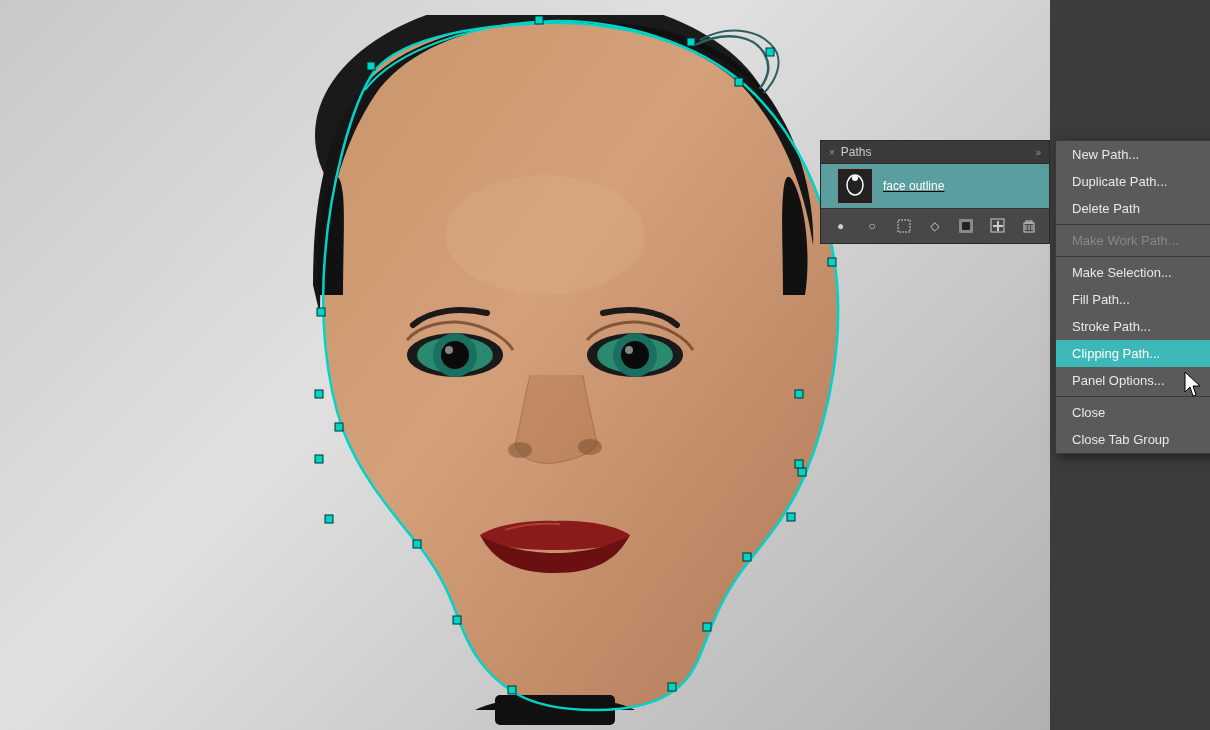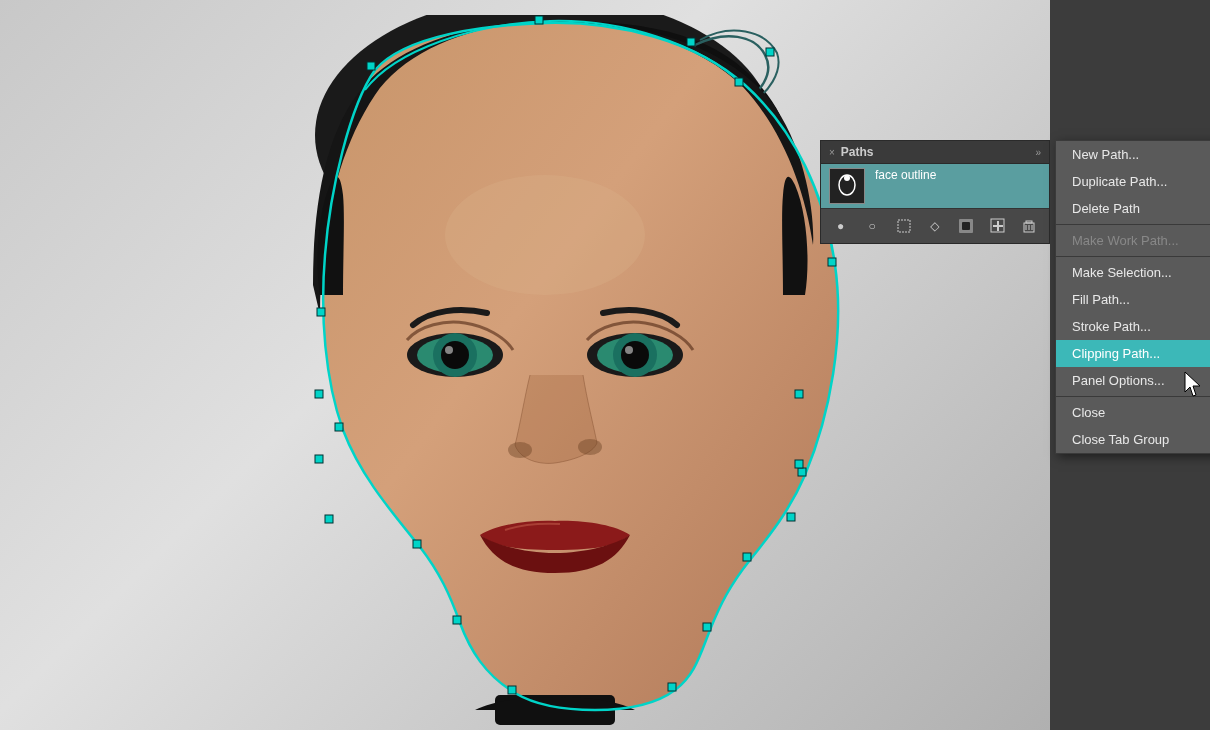--- a/index.html
+++ b/index.html
@@ -66,21 +66,21 @@
       padding: 4px 8px;
       display: flex;
       align-items: center;
       justify-content: space-between;
       border-bottom: 1px solid #2a2a2a;
     }
 
     .paths-panel-title {
       color: #ccc;
       font-size: 12px;
-      font-weight: 700;
+      font-weight: 400;
     }
 
     .panel-close-btn {
       color: #999;
       font-size: 10px;
       cursor: pointer;
     }
 
     .panel-expand-btn {
       color: #999;
@@ -91,23 +91,25 @@
 
     .paths-panel-header-left {
       display: flex;
       align-items: center;
       gap: 6px;
     }
 
     
     .path-item {
       display: flex;
-      padding: 4px 8px;
+      align-items: center;
+      padding: 4px 16px;
       background: #5a9ea0;
       gap: 10px;
+      text-decoration: underline;
     }
 
     .path-thumbnail {
       width: 36px;
       height: 36px;
       background: #222;
       border: 1px solid #888;
       display: flex;
       align-items: center;
       justify-content: center;

